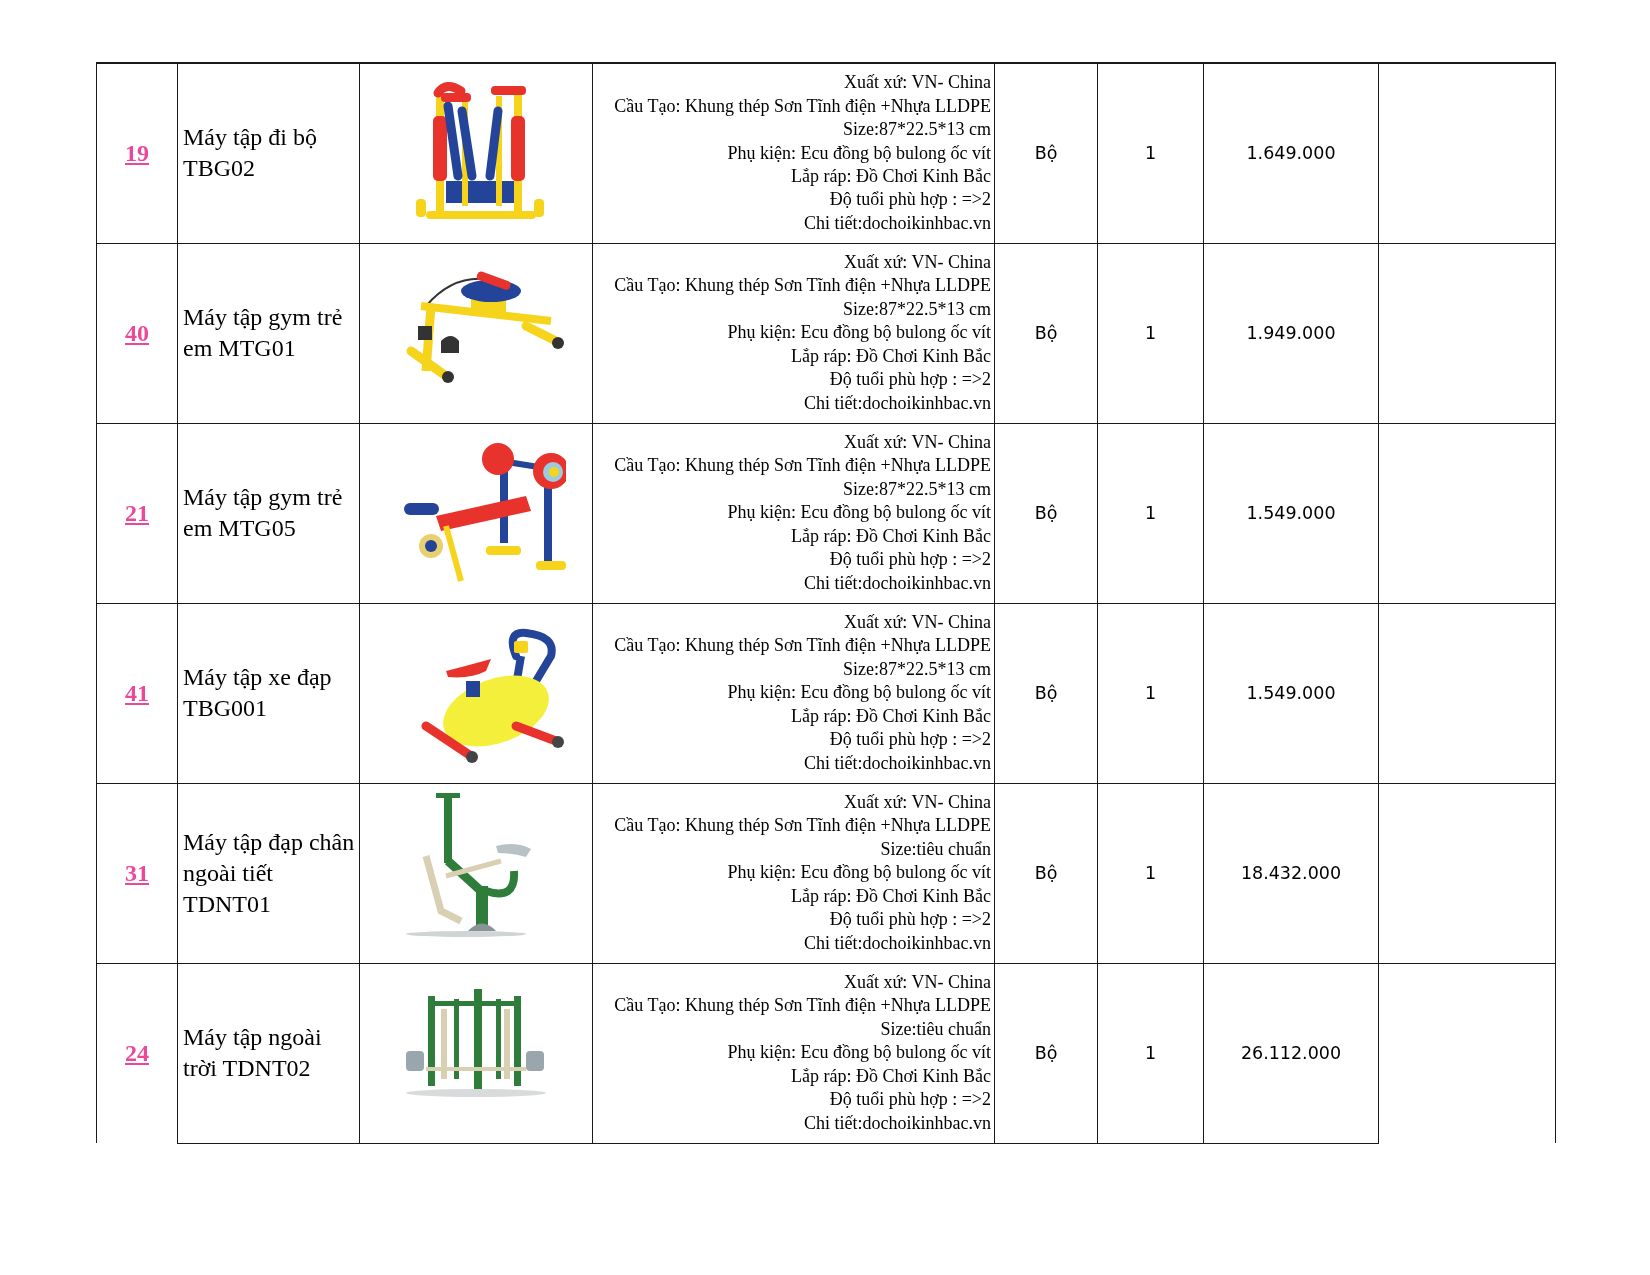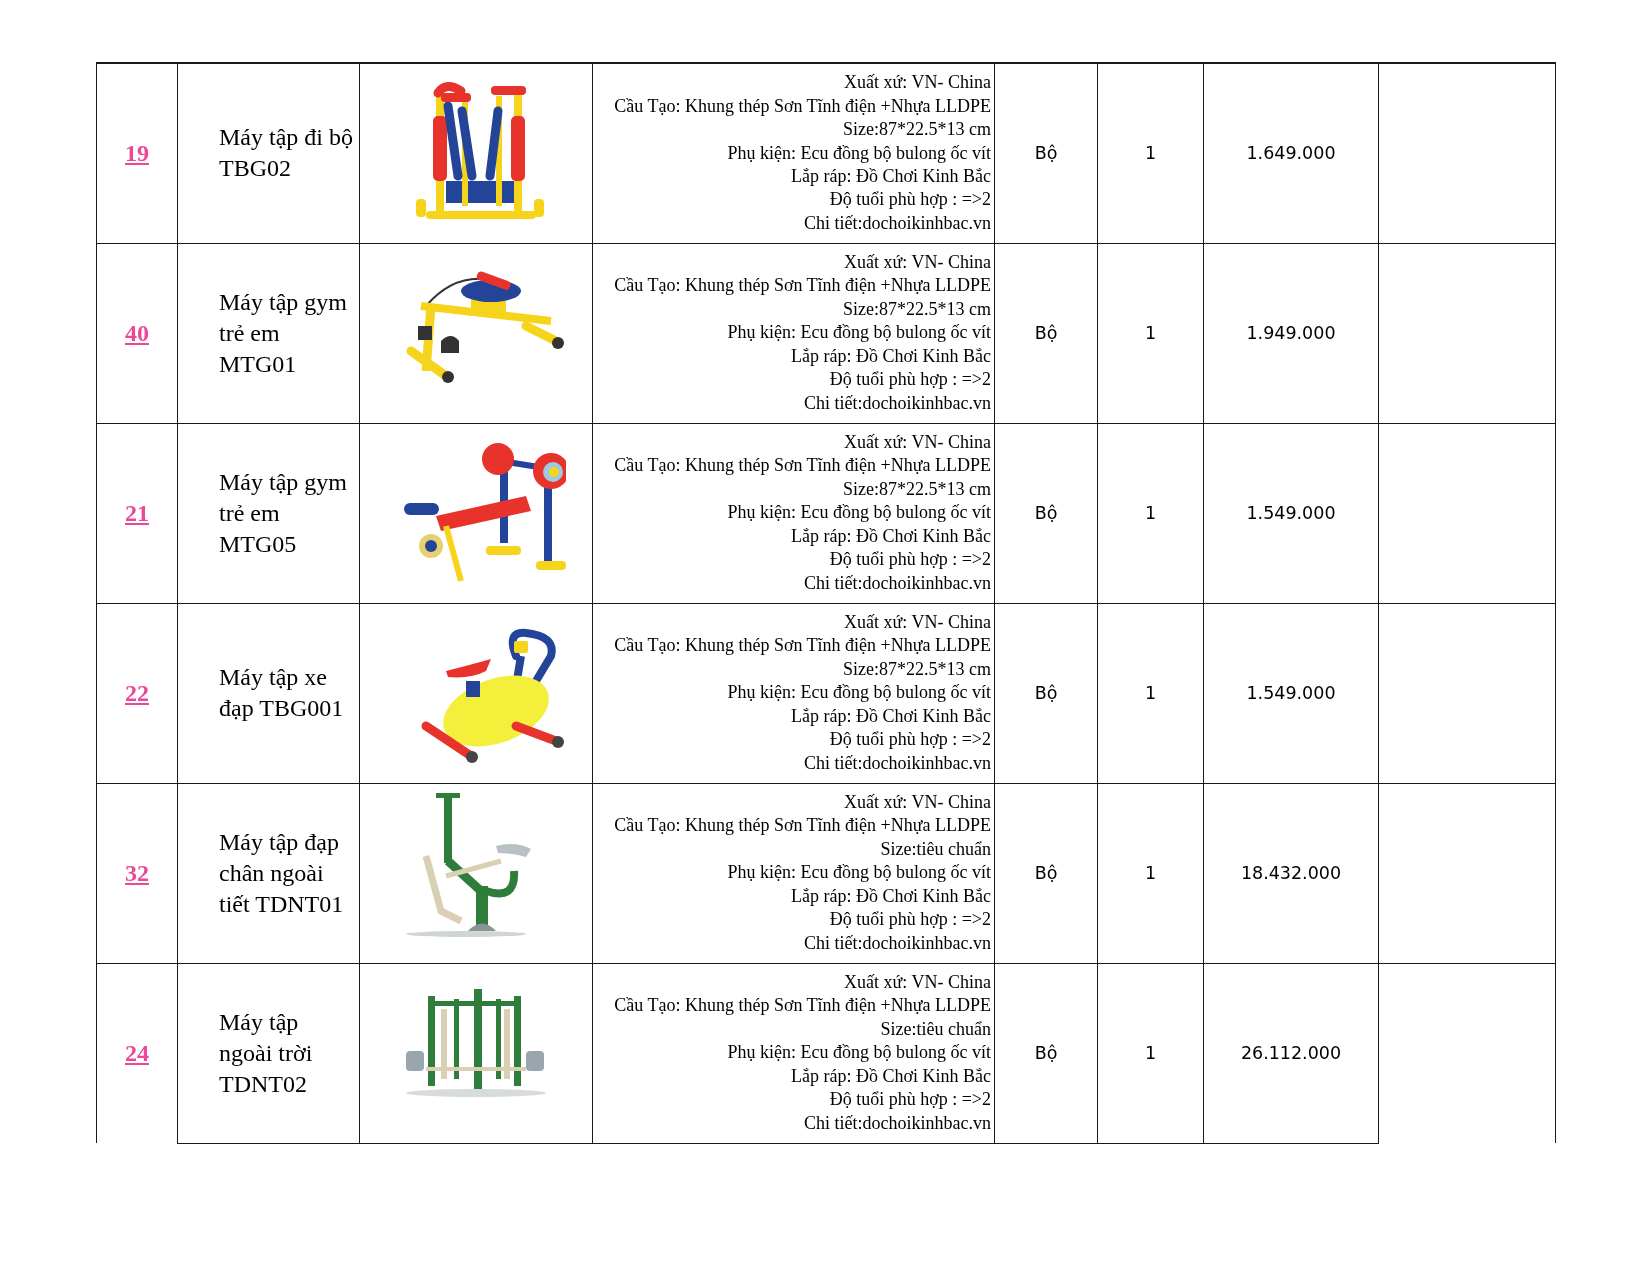--- a/index.html
+++ b/index.html
@@ -23,21 +23,21 @@
   td.c-unit { width: 103px; text-align: center; margin-left: 15px; }
   td.c-qty { width: 106px; text-align: center; }
   td.c-price { width: 175px; text-align: center; }
   td.c-note { width: 177px; }
   .no {
     font-family: "Liberation Serif", serif; font-weight: bold; font-size: 24px;
     text-decoration: underline; color: #ec4899;
   }
   .name {
     font-family: "Liberation Serif", serif; font-size: 24px; line-height: 31px;
-    color: #000; padding-left: 5px; padding-right: 4px; margin-left: 36px;
+    color: #000; padding-left: 5px; padding-right: 4px;
   }
   .desc {
     font-family: "Liberation Serif", serif; font-size: 18px; line-height: 23.4px;
     color: #000; text-align: right; padding-right: 3px; white-space: nowrap;
   }
   .desc div { display:block; }
   .cell-sans {
     font-family: "DejaVu Sans", sans-serif; font-size: 17.5px; color: #000;
   }
   .img-wrap { display: inline-block; width: 180px; height: 160px; }
@@ -170,21 +170,21 @@
           <div>Chi tiết:dochoikinhbac.vn</div>
         </div>
       </td>
       <td class="c-unit cell-sans">Bộ</td>
       <td class="c-qty cell-sans">1</td>
       <td class="c-price cell-sans">1.549.000</td>
       <td class="c-note"></td>
     </tr>
 
     <tr>
-      <td class="c-no"><span class="no">22</span></td>
+      <td class="c-no"><span class="no">41</span></td>
       <td class="c-name">
             <div class="name">Máy tập xe đạp TBG001</div>
           </td>
       <td class="c-img">
         <span class="img-wrap">
           <svg viewBox="0 0 180 160">
             <path d="M130 45 Q120 20 140 22 Q170 25 165 45 L150 70" stroke="#24449a" stroke-width="8" fill="none" stroke-linecap="round"></path>
             <rect x="128" y="30" width="14" height="12" rx="2" fill="#f6d41c"></rect>
             <path d="M135 45 L130 75" stroke="#24449a" stroke-width="8"></path>
             <ellipse cx="110" cy="100" rx="55" ry="32" fill="#f4ef3a" transform="rotate(-20 110 100)"></ellipse>
@@ -208,21 +208,21 @@
           <div>Chi tiết:dochoikinhbac.vn</div>
         </div>
       </td>
       <td class="c-unit cell-sans">Bộ</td>
       <td class="c-qty cell-sans">1</td>
       <td class="c-price cell-sans">1.549.000</td>
       <td class="c-note"></td>
     </tr>
 
     <tr>
-      <td class="c-no"><span class="no">32</span></td>
+      <td class="c-no"><span class="no">31</span></td>
       <td class="c-name">
             <div class="name">Máy tập đạp chân ngoài tiết TDNT01</div>
           </td>
       <td class="c-img">
         <span class="img-wrap">
           <svg viewBox="0 0 180 160">
             <rect x="58" y="2" width="8" height="70" fill="#2e7d3a"></rect>
             <rect x="50" y="2" width="24" height="5" fill="#2e7d3a"></rect>
             <path d="M62 70 L95 100" stroke="#2e7d3a" stroke-width="9"></path>
             <rect x="90" y="95" width="12" height="45" fill="#2e7d3a"></rect>

